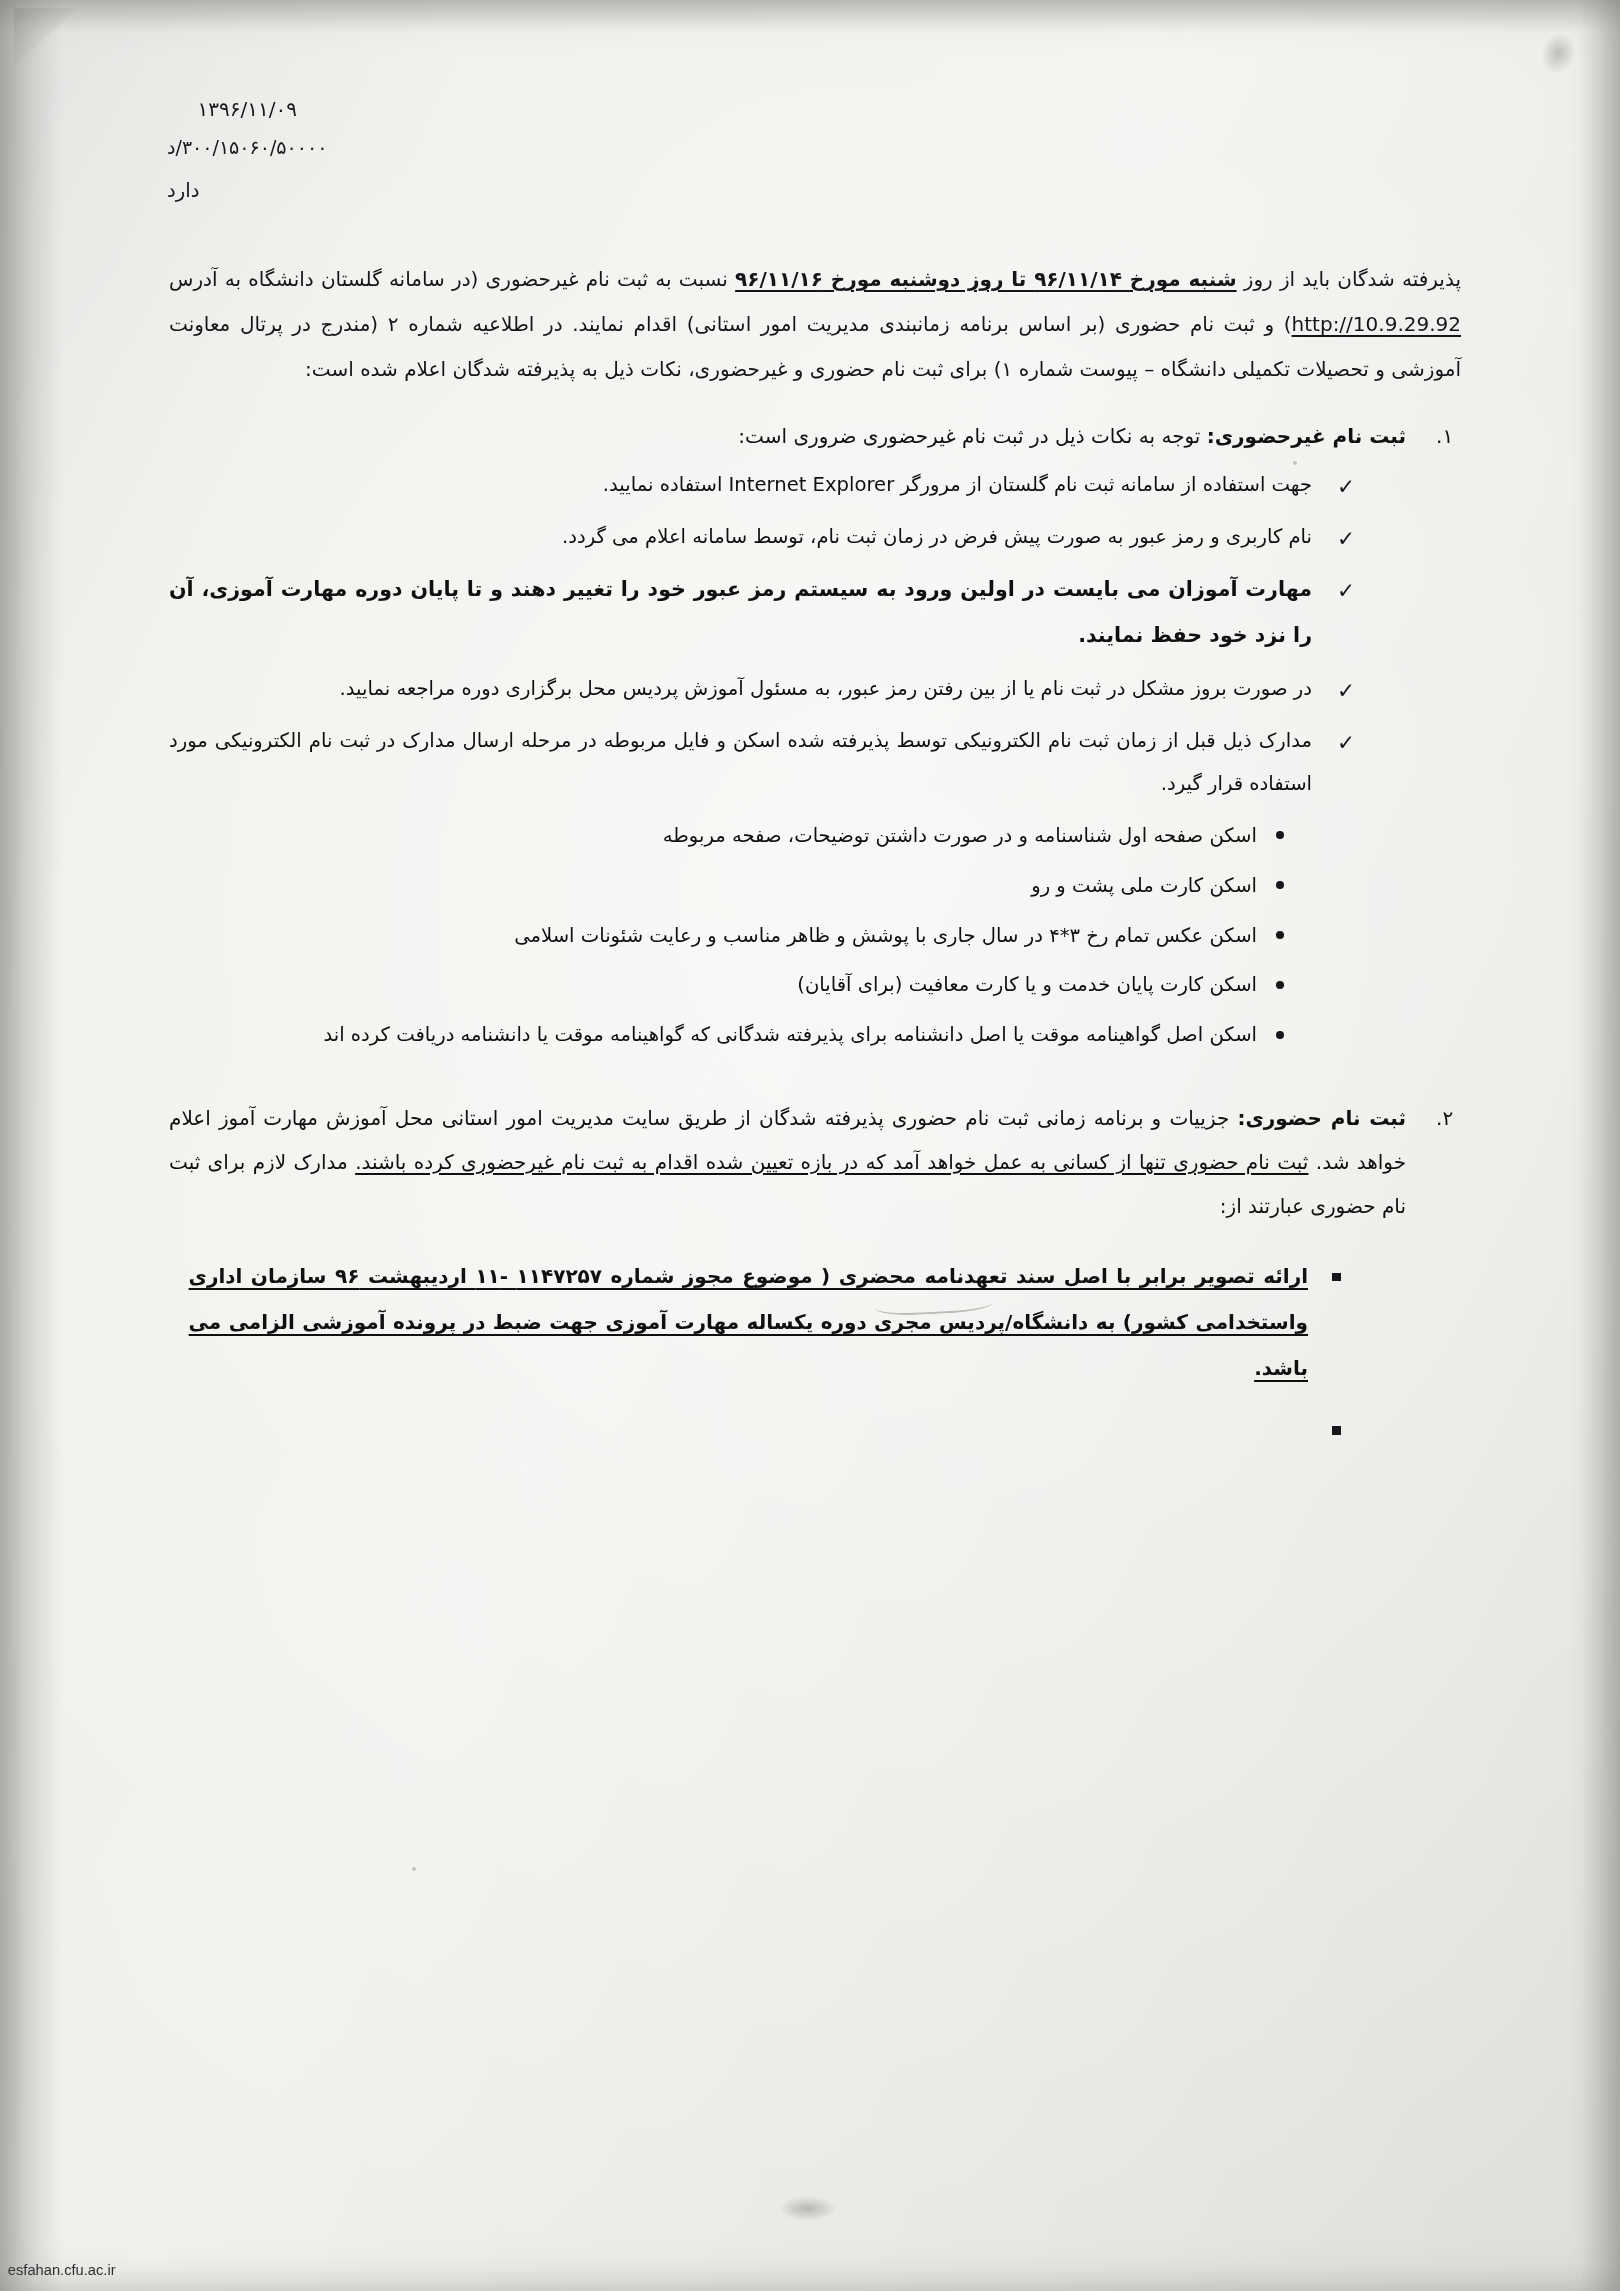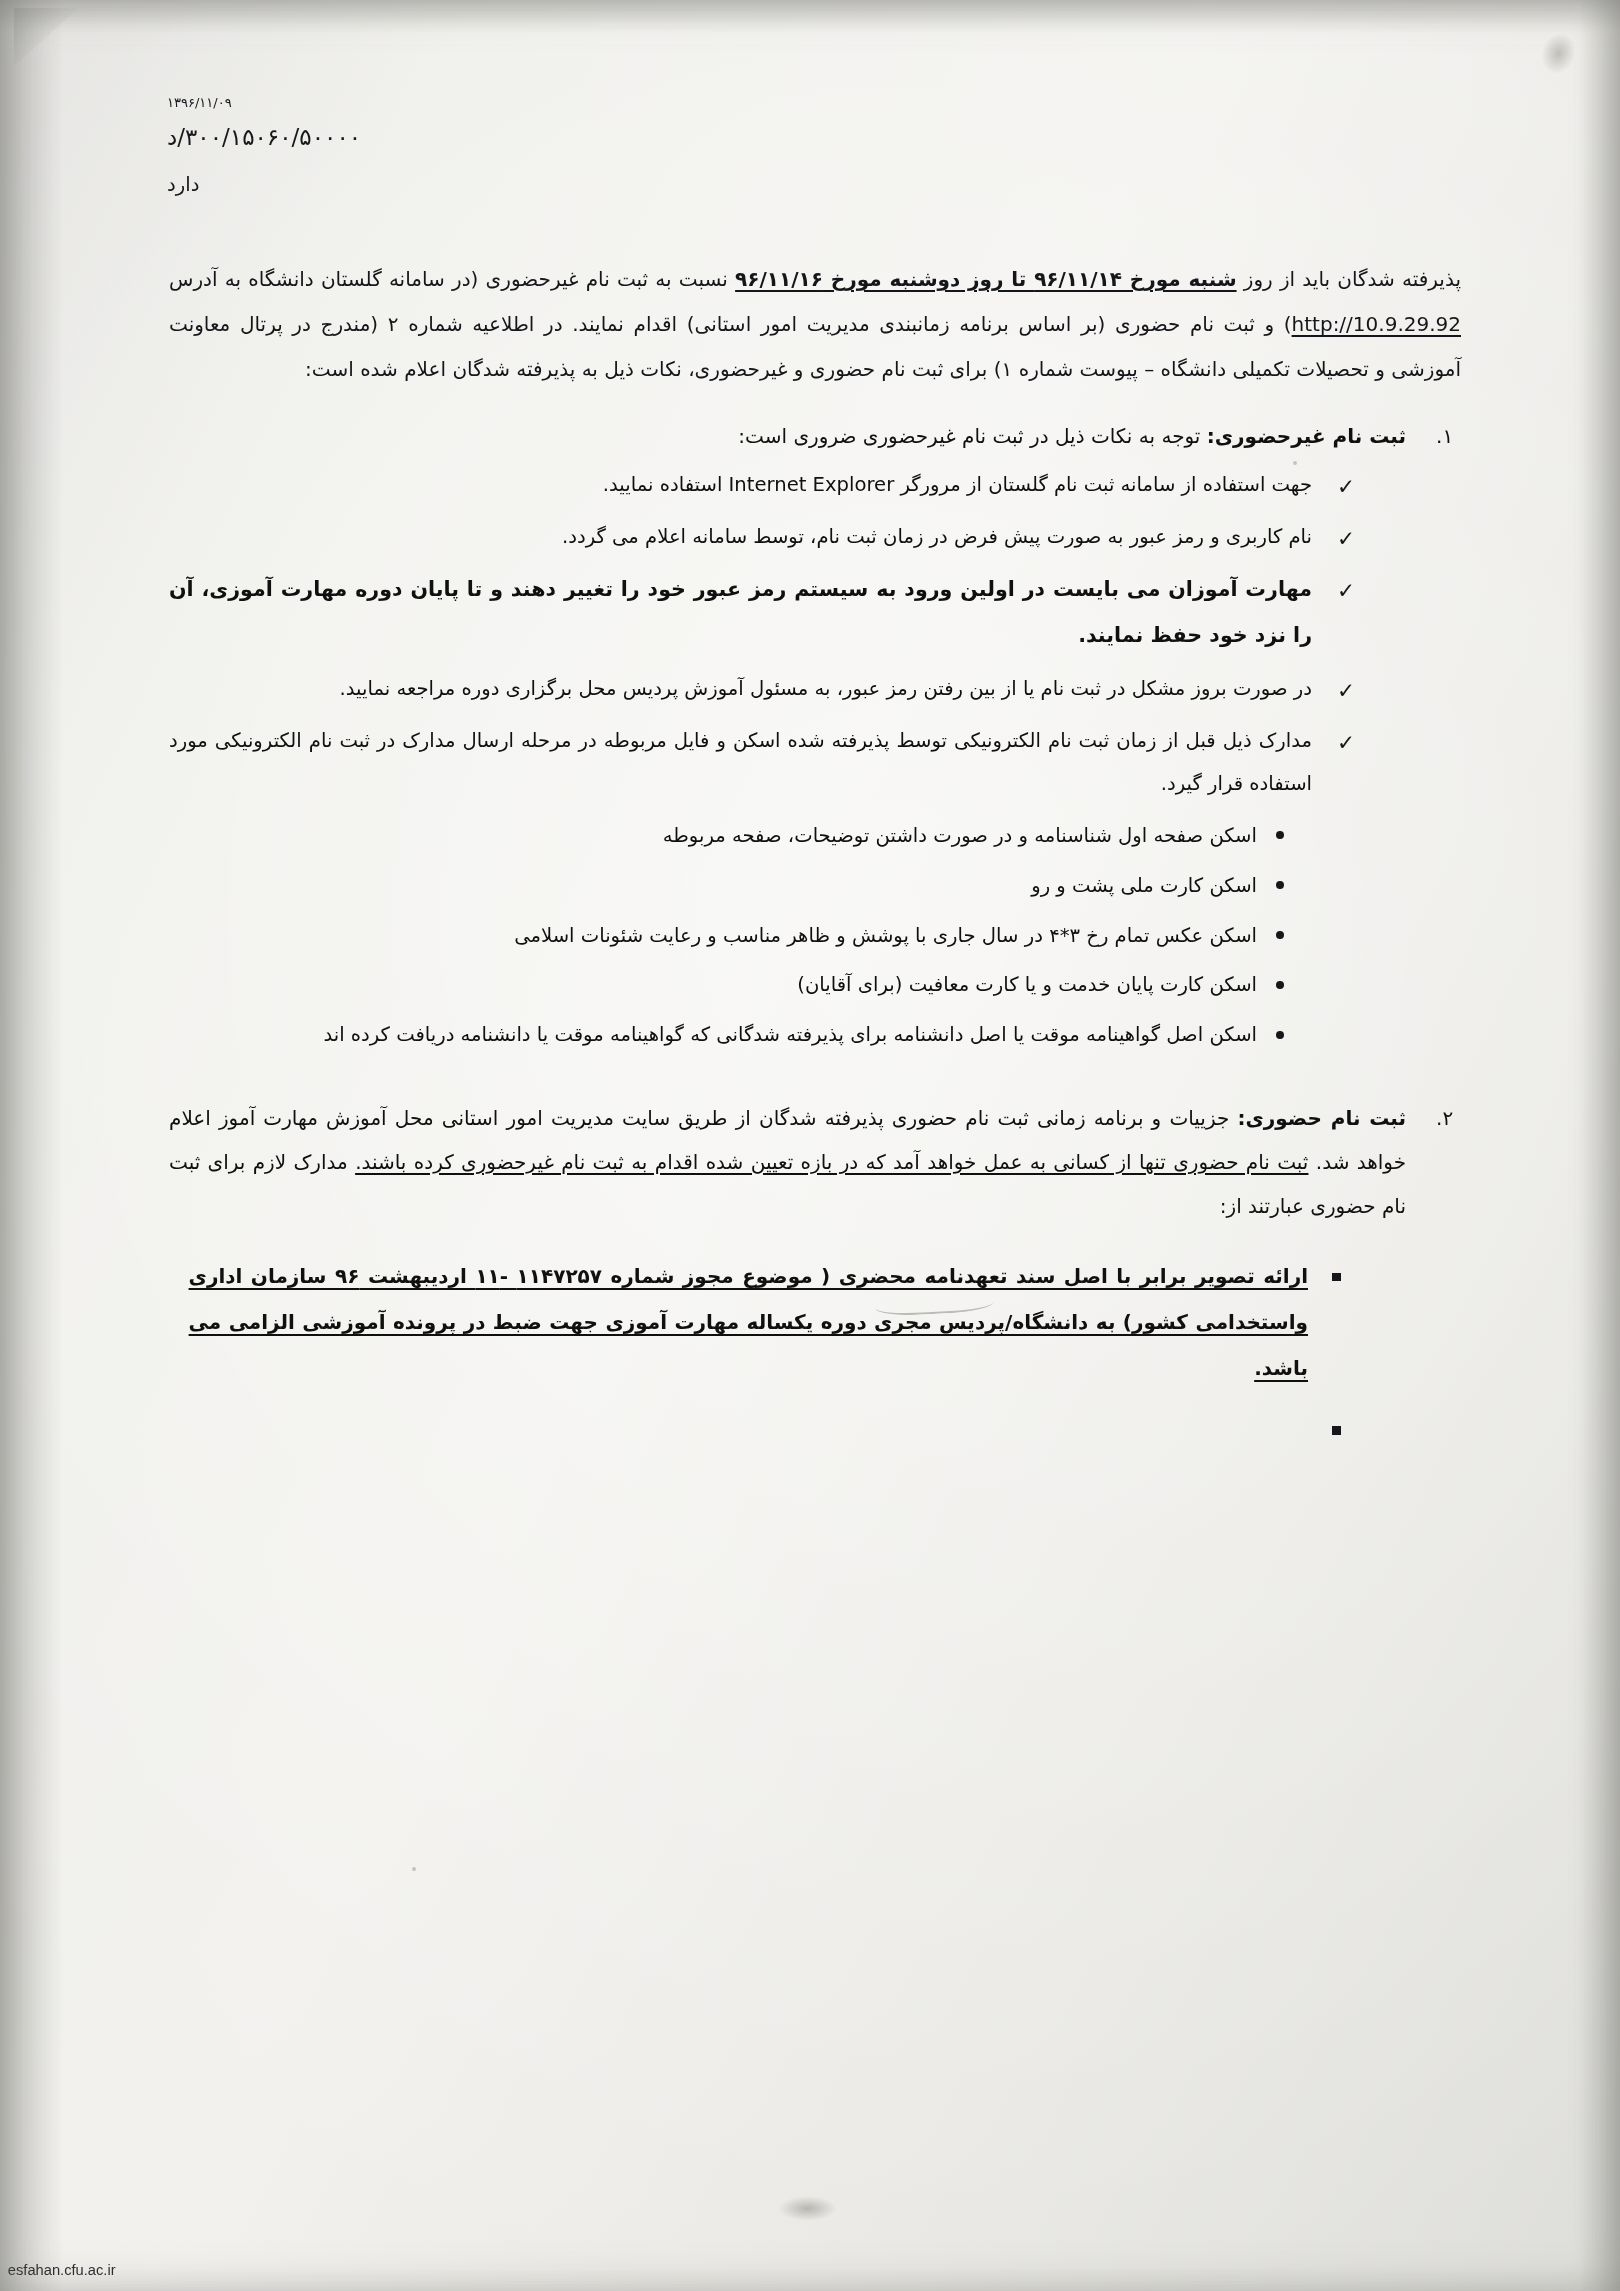--- a/index.html
+++ b/index.html
@@ -84,22 +84,22 @@
     right: auto;
     left: 167px;
     text-align: left;
     direction: rtl;
     font-size: 18.6px;
     line-height: 1.95;
     color: #16181c;
     letter-spacing: 0.2px;
   }
   .header div { white-space: nowrap; }
-  .header .hdr-date { font-size: 13px; }
-  .header .hdr-code { font-size: 23px; text-align: right; }
+  .header .hdr-date { font-size: 20px; text-align: center; }
+  .header .hdr-code { font-size: 19px; text-align: right; }
   .header .hdr-attach { margin-top: 5.9px; margin-right: 59px; font-size: 19.6px; }
 
   
   .body-wrap {
     position: absolute;
     top: 257px;
     left: 141px;
     right: 159px;
     margin-left: 28px;
   }

